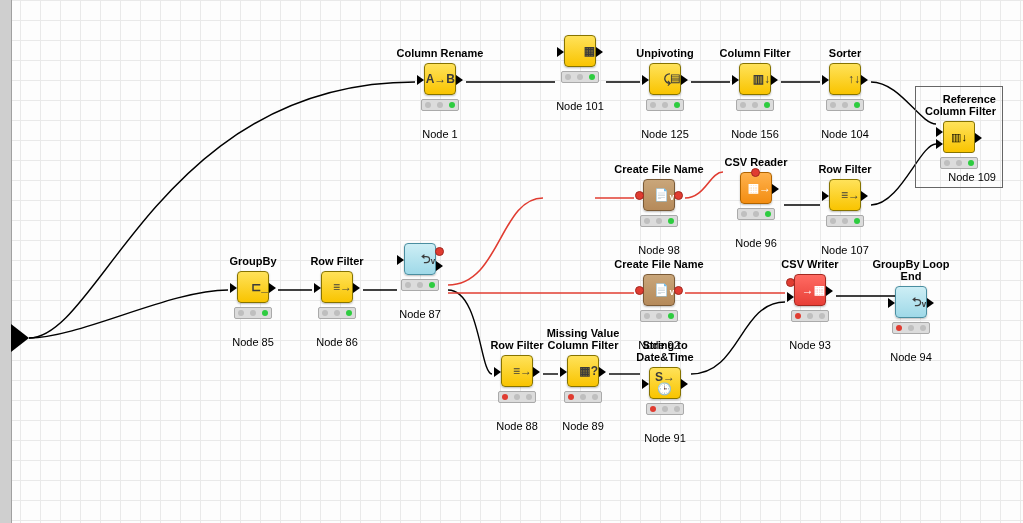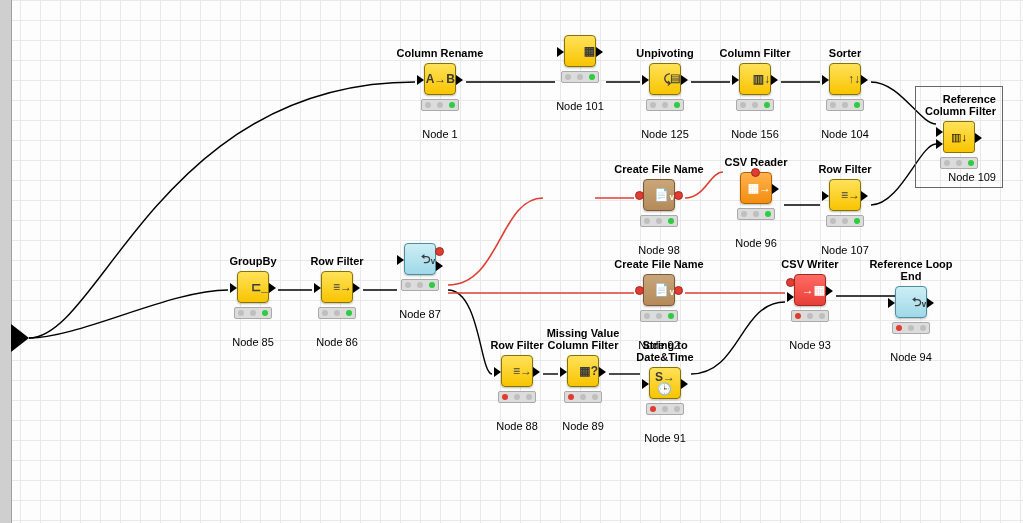--- a/index.html
+++ b/index.html
@@ -279,21 +279,21 @@
       </div>
   <div class="status">
         <div class="dot r"></div>
         <div class="dot"></div>
         <div class="dot"></div>
       </div>
   <div class="nodelabel">Node 93</div>
 </div>
 
 <div class="node" style="left:866px;top:258px">
-  <div class="title">Reference Loop End</div>
+  <div class="title">GroupBy Loop End</div>
   <div class="box cyan">
         <span class="ico">⮌ᵥ</span>
     <div class="port in"></div>
         <div class="port out"></div>
       </div>
   <div class="status">
         <div class="dot r"></div>
         <div class="dot"></div>
         <div class="dot"></div>
       </div>

